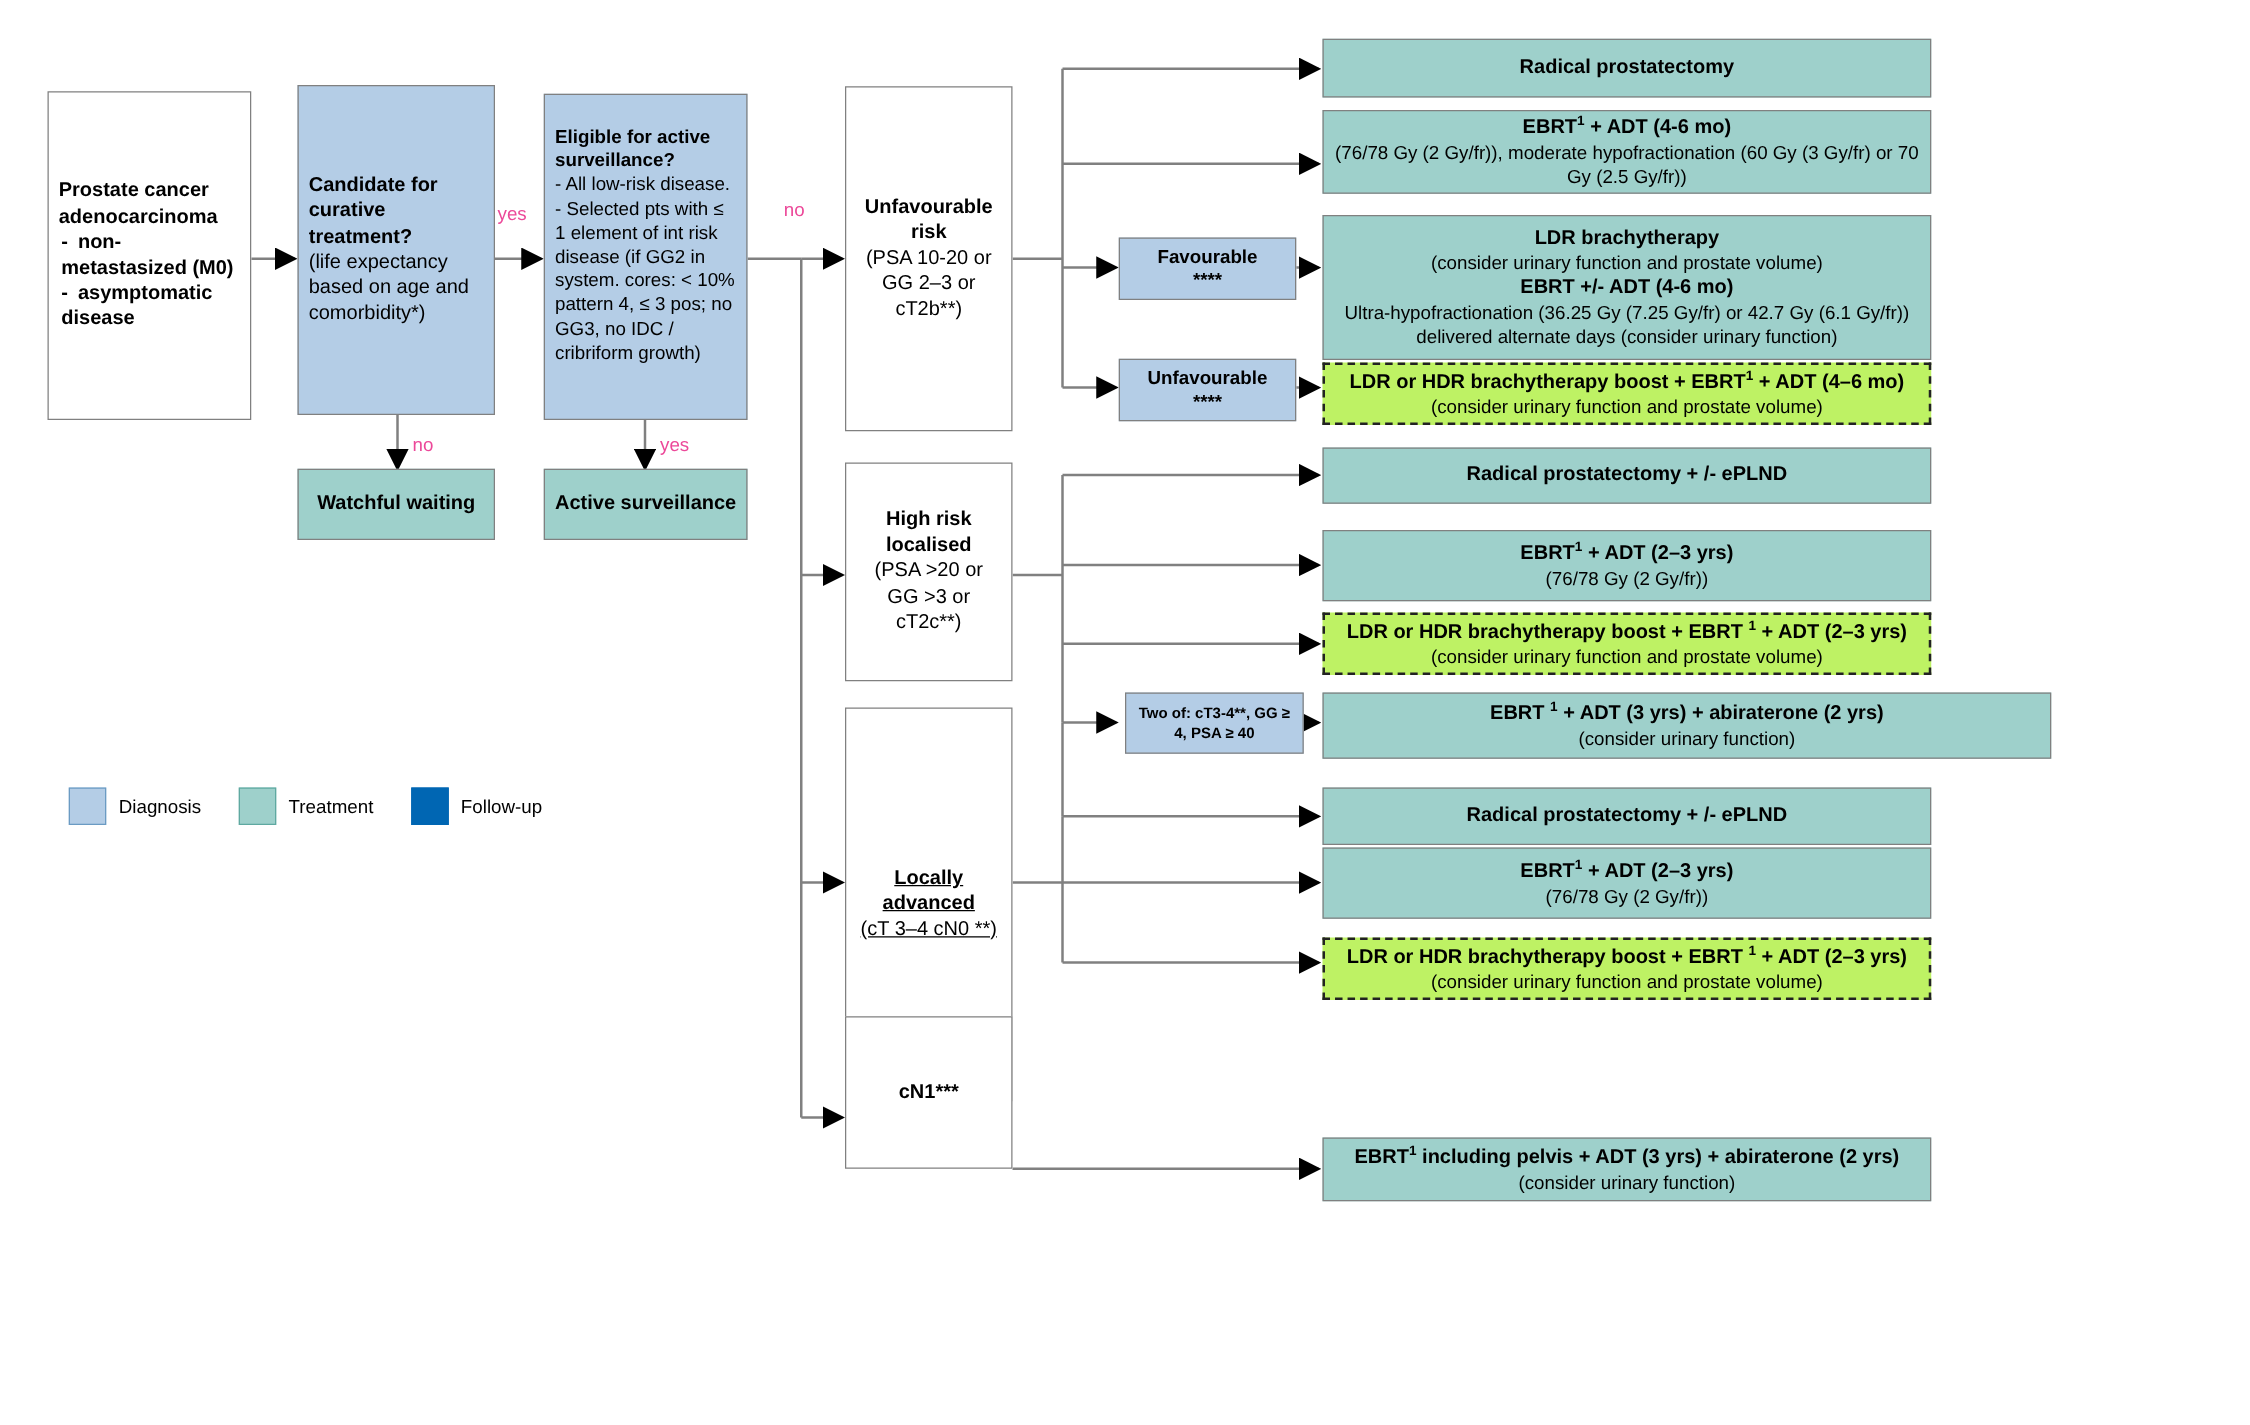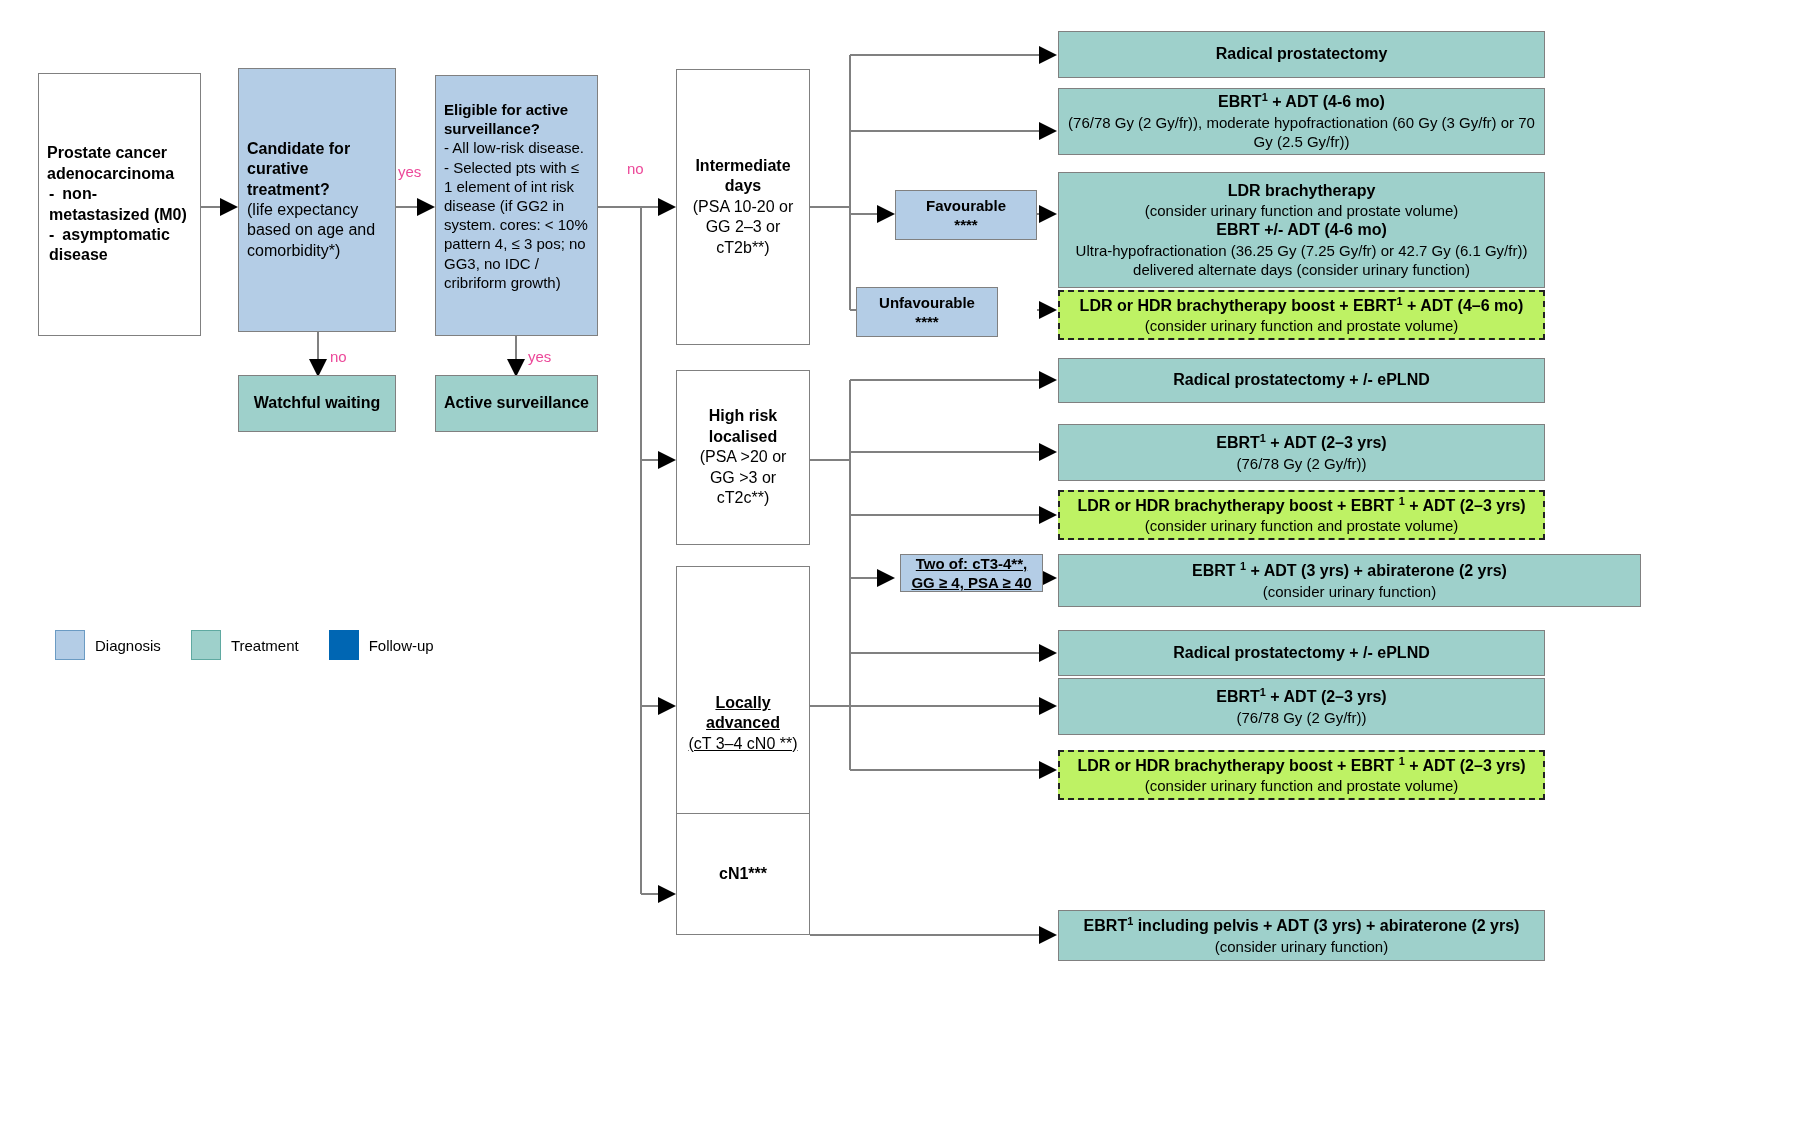--- a/index.html
+++ b/index.html
@@ -129,21 +129,21 @@
     <div class="ttl">Eligible for active surveillance?</div>
     <div class="sub" style="white-space:pre-wrap;">- All low-risk disease.
 - Selected pts with ≤ 1 element of int risk disease (if GG2 in system. cores: &lt; 10% pattern 4, ≤ 3 pos; no GG3, no IDC / cribriform growth)</div>
   </div>
 
   <div class="node tx" style="left:435px; top:375px; width:163px; height:57px; font-size:16px;">
     <div class="ttl">Active surveillance</div>
   </div>
 
   <div class="node white" style="left:676px; top:69px; width:134px; height:276px; font-size:16px;">
-    <div class="ttl">Intermediate days</div>
+    <div class="ttl">Unfavourable risk</div>
     <div class="sub">(PSA 10-20 or GG 2–3 or cT2b**)</div>
   </div>
 
   <div class="node white" style="left:676px; top:370px; width:134px; height:175px; font-size:16px;">
     <div class="ttl">High risk localised</div>
     <div class="sub">(PSA &gt;20 or GG &gt;3 or cT2c**)</div>
   </div>
 
   <div class="node white" style="left:676px; top:566px; width:134px; height:315px; font-size:16px;text-decoration:underline;">
     <div class="ttl">Locally advanced</div>
@@ -152,26 +152,26 @@
 
   <div class="node white" style="left:676px; top:813px; width:134px; height:122px; font-size:16px;">
     <div class="ttl">cN1***</div>
   </div>
 
   <div class="node dx" style="left:895px; top:190px; width:142px; height:50px; font-size:15px;">
     <div class="ttl">Favourable</div>
     <div class="ttl">****</div>
   </div>
 
-  <div class="node dx" style="left:856px; top:287px; width:142px; height:50px; font-size:15px;">
+  <div class="node dx" style="left:895px; top:287px; width:142px; height:50px; font-size:15px;">
     <div class="ttl">Unfavourable</div>
     <div class="ttl">****</div>
   </div>
 
-  <div class="node dx" style="left:900px; top:554px; width:143px; height:38px; font-size:15px;text-decoration:underline;">
+  <div class="node dx" style="left:900px; top:554px; width:143px; height:49px; font-size:12px;">
     <div class="ttl">Two of: cT3-4**, GG ≥ 4, PSA ≥ 40</div>
   </div>
 
   <div class="node tx" style="left:1058px; top:31px; width:487px; height:47px; font-size:16px;">
     <div class="ttl">Radical prostatectomy</div>
   </div>
 
   <div class="node tx" style="left:1058px; top:88px; width:487px; height:67px; font-size:16px;">
     <div class="ttl">EBRT<sup>1</sup> + ADT (4-6 mo)</div>
     <div class="sub" style="font-size:15px;">(76/78 Gy (2 Gy/fr)), moderate hypofractionation (60 Gy (3 Gy/fr)  or 70 Gy (2.5 Gy/fr))</div>

